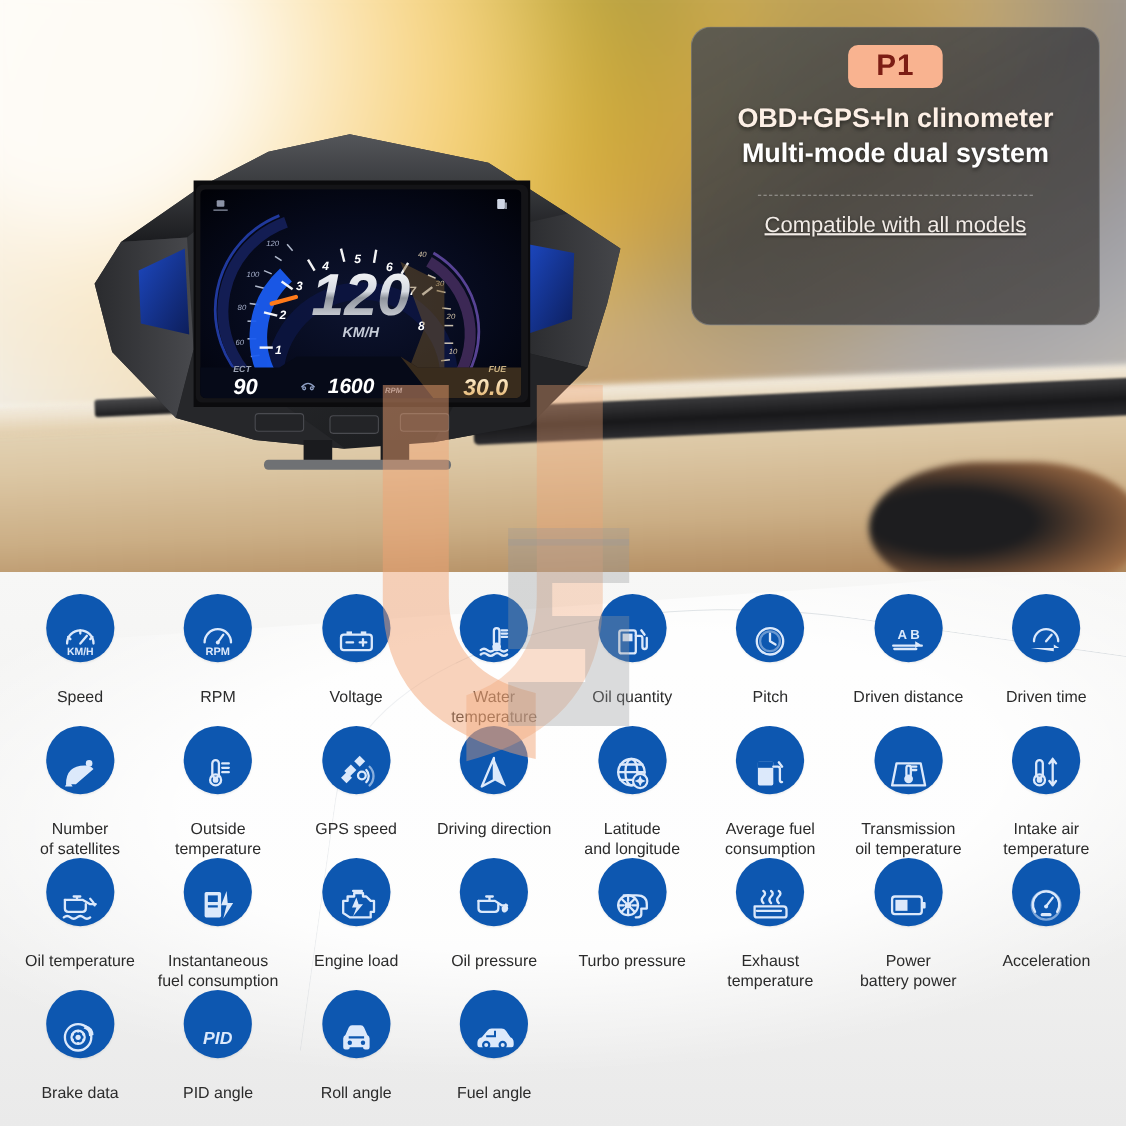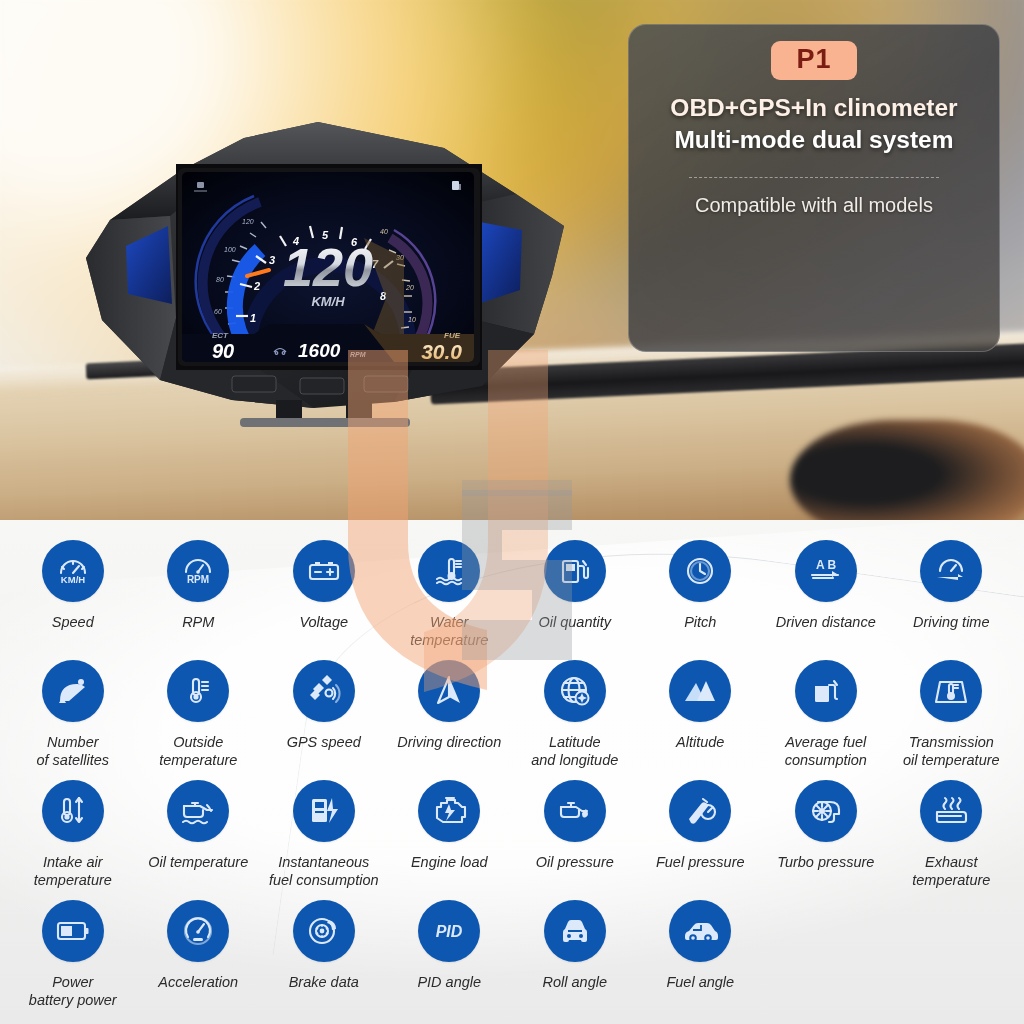--- a/index.html
+++ b/index.html
@@ -67,21 +67,21 @@
     background:radial-gradient(ellipse at 30% 45%, #1d1d1f 0 30%, #6b4a33 55%, #a8744a 78%, #c99a68 100%);
     border-radius:50%/60%;
     filter:blur(3px);
   }
 
   
   #device { position:absolute; left:64px; top:108px; width:520px; height:320px; }
 
   
   #promo-card {
-    position:absolute; left:628px; top:24px; width:372px; height:328px;
+    position:absolute; left:628px; top:24px; width:372px; height:272px;
     border-radius:18px;
     background:linear-gradient(150deg, rgba(72,76,82,0.82) 0%, rgba(56,58,64,0.80) 45%, rgba(70,66,62,0.78) 100%);
     border:1px solid rgba(255,255,255,0.22);
     backdrop-filter:blur(3px);
     display:flex; flex-direction:column; align-items:center;
     padding-top:16px;
   }
   #promo-badge {
     background:#f9b390; color:#7c1d14;
     font-size:27px; font-weight:bold; letter-spacing:1px;
@@ -93,21 +93,21 @@
     text-shadow:0 2px 4px rgba(0,0,0,0.55);
     line-height:1.32; white-space:nowrap;
   }
   .promo-line.second { color:#ffffff; }
   #promo-rule {
     width:250px; height:0; border-top:1px dashed rgba(255,255,255,0.45);
     margin:20px 0 16px;
   }
   #promo-sub {
     color:#f2ece7; font-size:20px; font-weight:300;
-    text-shadow:0 1px 3px rgba(0,0,0,0.5); white-space:nowrap;
+    text-shadow:0 1px 3px rgba(0,0,0,0.5); white-space:nowrap;text-decoration:underline;
   }
 
   
   #features {
     position:absolute; left:0; top:520px; width:1024px; height:504px;
     background:linear-gradient(180deg,#f7f7f6 0%, #f1f1f0 55%, #eaeaea 100%);
     overflow:hidden;
   }
   #features-swoosh {
     position:absolute; left:-120px; top:30px; width:1320px; height:420px;
@@ -130,31 +130,30 @@
     grid-template-columns:repeat(8,1fr);
     row-gap:0px;
   }
   .cell {
     display:flex; flex-direction:column; align-items:center;
     height:120px;
   }
   .badge {
     width:62px; height:62px; border-radius:50%;
     background:#0d57b0;
-    display:flex; align-items:center; justify-content:center;
+    display:flex; align-items:flex-end; justify-content:center;
     box-shadow:0 1px 2px rgba(0,0,0,0.08);
     flex:0 0 62px;
     text-decoration:underline;
   }
   .badge svg { display:block; }
   .cap {
-    margin-top:12px; text-align:center;
+    margin-top:24px; text-align:center;
     font-size:14.5px; color:#2b2b2b; line-height:1.22;
     max-width:124px;
-    font-style:italic;
   }
 
   
   .wm { position:absolute; pointer-events:none; z-index:6; }
   #wm-logo {
     left:312px; top:330px; width:400px; height:390px;
     z-index:5;
   }
 </style>
 </head>
@@ -444,21 +443,21 @@
         <div class="cap">Driven distance</div>
       </div>
       <div class="cell">
         <div class="badge" style="background: rgb(13, 87, 176);">
           <svg width="38" height="38" viewBox="0 0 38 38">
             <path d="M8 19 A11 11 0 0 1 30 19" stroke="#dce9fb" fill="none" stroke-width="2.1" stroke-linecap="round" stroke-linejoin="round"></path>
             <path d="M19 19 l5 -6" stroke="#dce9fb" fill="none" stroke-width="2.1" stroke-linecap="round" stroke-linejoin="round"></path>
             <path d="M5 25 h26 l-5 -3 v6 z" fill="#dce9fb"></path>
           </svg>
         </div>
-        <div class="cap">Driving time</div>
+        <div class="cap">Driven time</div>
       </div>
       <div class="cell">
         <div class="badge" style="background: rgb(13, 87, 176);">
           <svg width="38" height="38" viewBox="0 0 38 38">
             <path d="M6 29 q0 -17 17 -17 a11 11 0 0 1 8 3 l-16 14 z" fill="#dce9fb"></path>
             <circle cx="27" cy="10" r="3" fill="#dce9fb"></circle>
             <path d="M5 31 h7 l-3.5 -6 z" fill="#dce9fb"></path>
           </svg>
         </div>
         <div class="cap">Number<br>of satellites</div>
@@ -504,29 +503,20 @@
             <path d="M6 18 h24M8 11 h20M8 25 h20" stroke="#dce9fb" fill="none" stroke-width="2.1" stroke-linecap="round" stroke-linejoin="round"></path>
             <circle cx="26" cy="26" r="6.5" fill="#0d57b0" stroke="#dce9fb" stroke-width="2"></circle>
             <path d="M26 21 l1.5 3.5 3.5 1.5 -3.5 1.5 -1.5 3.5 -1.5 -3.5 -3.5 -1.5 3.5 -1.5 z" fill="#dce9fb"></path>
           </svg>
         </div>
         <div class="cap">Latitude<br>and longitude</div>
       </div>
       <div class="cell">
         <div class="badge" style="background: rgb(13, 87, 176);">
           <svg width="38" height="38" viewBox="0 0 38 38">
-            <path d="M4 29 L15 11 L24 29 Z" fill="#c6def8"></path>
-            <path d="M16 29 L25 9 L34 29 Z" fill="#dce9fb"></path>
-          </svg>
-        </div>
-        <div class="cap">Altitude</div>
-      </div>
-      <div class="cell">
-        <div class="badge" style="background: rgb(13, 87, 176);">
-          <svg width="38" height="38" viewBox="0 0 38 38">
             <rect x="8" y="8" width="14" height="22" rx="1.5" fill="#dce9fb"></rect>
             <rect x="8" y="8" width="14" height="6" fill="#0d57b0"></rect>
             <path d="M22 13 h4 q2 0 2 2 v10 q0 2 2 2" stroke="#dce9fb" fill="none" stroke-width="2.1" stroke-linecap="round" stroke-linejoin="round"></path>
             <path d="M27 9 l3 4" stroke="#dce9fb" fill="none" stroke-width="2.1" stroke-linecap="round" stroke-linejoin="round"></path>
           </svg>
         </div>
         <div class="cap">Average fuel<br>consumption</div>
       </div>
       <div class="cell">
         <div class="badge" style="background: rgb(13, 87, 176);">
@@ -586,31 +576,20 @@
       <div class="cell">
         <div class="badge" style="background: rgb(13, 87, 176);">
           <svg width="38" height="38" viewBox="0 0 38 38">
             <path d="M5 15 h15 l6 4 h5" stroke="#dce9fb" fill="none" stroke-width="2.1" stroke-linecap="round" stroke-linejoin="round"></path>
             <path d="M5 15 v7 q0 3 3 3 h12 q3 0 3 -3 v-4" stroke="#dce9fb" fill="none" stroke-width="2.1" stroke-linecap="round" stroke-linejoin="round"></path>
             <path d="M12 11 h6M15 11 v4" stroke="#dce9fb" fill="none" stroke-width="2.1" stroke-linecap="round" stroke-linejoin="round"></path>
             <path d="M30 17 q4 6 0 8 t-4 -4 z" fill="#dce9fb"></path>
           </svg>
         </div>
         <div class="cap">Oil pressure</div>
-      </div>
-      <div class="cell">
-        <div class="badge" style="background: rgb(13, 87, 176);">
-          <svg width="38" height="38" viewBox="0 0 38 38">
-            <path d="M8 27 L20 12 q2 -3 5 -1 l3 2 -13 17 q-2 3 -5 1 z" fill="#dce9fb"></path>
-            <path d="M22 7 l4 3" stroke="#dce9fb" fill="none" stroke-width="2.1" stroke-linecap="round" stroke-linejoin="round"></path>
-            <circle cx="27" cy="20" r="7" stroke="#dce9fb" fill="none" stroke-width="2.1" stroke-linecap="round" stroke-linejoin="round"></circle>
-            <path d="M27 20 l4 -4" stroke="#dce9fb" fill="none" stroke-width="2.1" stroke-linecap="round" stroke-linejoin="round"></path>
-          </svg>
-        </div>
-        <div class="cap">Fuel pressure</div>
       </div>
       <div class="cell">
         <div class="badge" style="background: rgb(13, 87, 176);">
           <svg width="38" height="38" viewBox="0 0 38 38">
             <path d="M11 10 h12 q9 0 9 8 v4 h-5 v5 q0 3 -3 3 h-2" stroke="#dce9fb" fill="none" stroke-width="2.1" stroke-linecap="round" stroke-linejoin="round"></path>
             <circle cx="15" cy="19" r="9" stroke="#dce9fb" fill="none" stroke-width="2.1" stroke-linecap="round" stroke-linejoin="round"></circle>
             <circle cx="15" cy="19" r="3" fill="#dce9fb"></circle>
             <path d="M15 10 v5M15 23 v5M6 19 h5M19 19 h5M9 13 l3.5 3.5M21 13 l-3.5 3.5M9 25 l3.5 -3.5M21 25 l-3.5 -3.5" stroke="#dce9fb" fill="none" stroke-width="2.1" stroke-linecap="round" stroke-linejoin="round"></path>
           </svg>
         </div>

